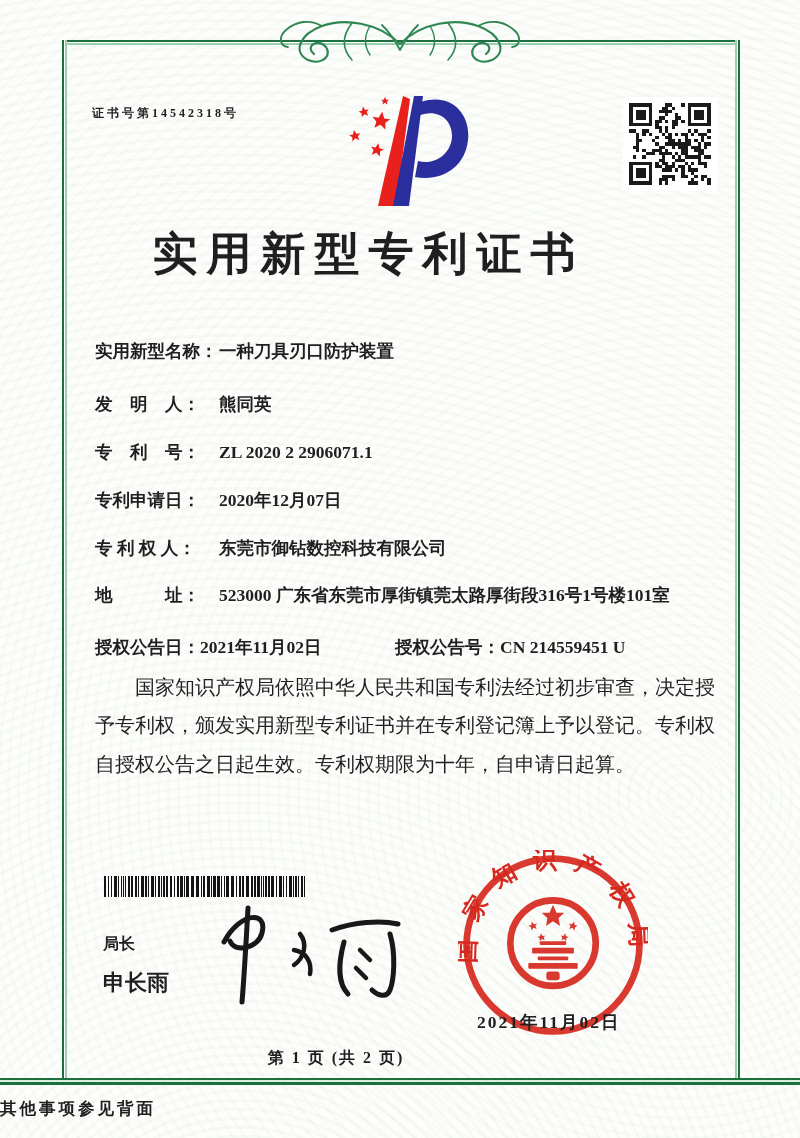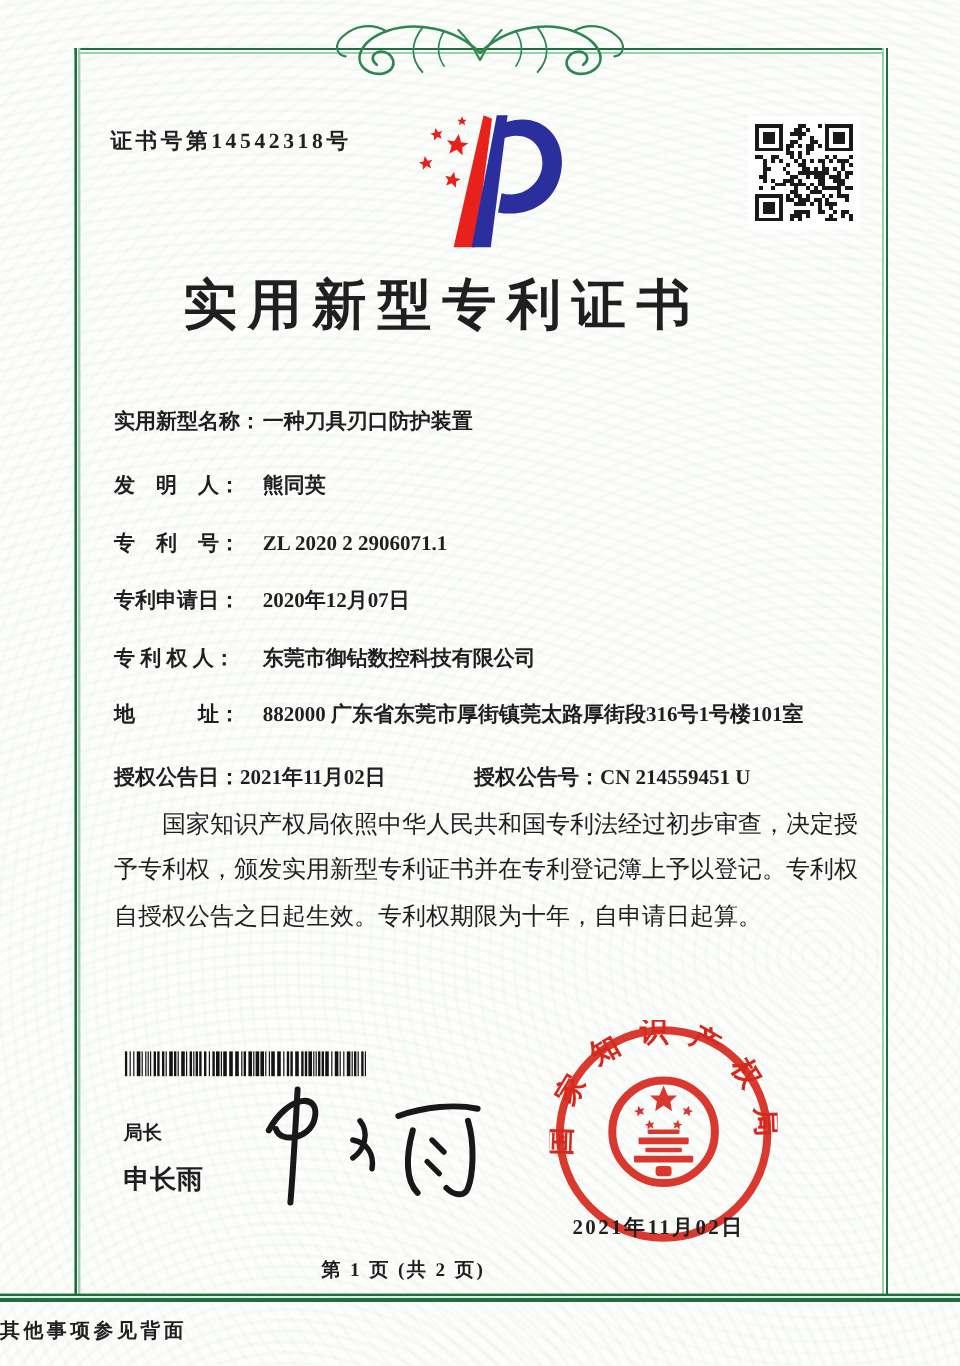--- a/index.html
+++ b/index.html
@@ -20,21 +20,21 @@
   .frame-top{position:absolute;left:62px;width:678px;top:40px;height:5px;
     background:linear-gradient(180deg,#1e6f3e 0 2px,#ffffff 2px 3px,#9ccfae 3px 5px);}
   .frame-left{position:absolute;left:62px;top:40px;height:1040px;width:5px;
     background:linear-gradient(90deg,#1e6f3e 0 2px,#ffffff 2px 3px,#9ccfae 3px 5px);}
   .frame-right{position:absolute;left:735px;top:40px;height:1040px;width:5px;
     background:linear-gradient(270deg,#1e6f3e 0 2px,#ffffff 2px 3px,#9ccfae 3px 5px);}
   .bottom-rule{position:absolute;left:0;width:800px;top:1078px;height:7px;
     background:linear-gradient(180deg,#1e6f3e 0 2px,#d9efe1 2px 4px,#1e6f3e 4px 6px);}
   .flourish{position:absolute;left:228px;top:14px;}
   
-  .cert-no{position:absolute;left:92px;top:105px;font-size:18px;letter-spacing:3px;font-weight:600;}
+  .cert-no{position:absolute;left:92px;top:105px;font-size:12px;letter-spacing:3px;font-weight:600;}
   .logo{position:absolute;left:333px;top:88px;}
   .qr{position:absolute;left:623px;top:97px;background:#fff;}
   .title{position:absolute;left:0;top:224px;width:737px;text-align:center;
     font-size:45px;font-weight:bold;letter-spacing:9px;}
   
   .field-row{position:absolute;left:95px;display:flex;font-size:17.5px;font-weight:600;line-height:1.5;}
   .field-label{width:124px;flex:none;}
   .field-value{max-width:522px;}
   .row-name{top:338px}.row-inventor{top:391px}.row-patno{top:439px}
   .row-filing{top:487px}.row-patentee{top:535px}.row-address{top:582px}
@@ -314,21 +314,21 @@
   <div class="field-row row-filing">
     <span class="field-label">专利申请日：</span>
     <span class="field-value">2020年12月07日</span>
   </div>
   <div class="field-row row-patentee">
     <span class="field-label">专 利 权 人：</span>
     <span class="field-value">东莞市御钻数控科技有限公司</span>
   </div>
   <div class="field-row row-address">
     <span class="field-label">地　　　址：</span>
-    <span class="field-value">882000 广东省东莞市厚街镇莞太路厚街段316号1号楼101室</span>
+    <span class="field-value">523000 广东省东莞市厚街镇莞太路厚街段316号1号楼101室</span>
   </div>
   <div class="field-row row-grantdate">
     <span>授权公告日：</span>
     <span>2021年11月02日</span>
   </div>
   <div class="field-row row-grantno">
     <span>授权公告号：</span>
     <span>CN 214559451 U</span>
   </div>
 

